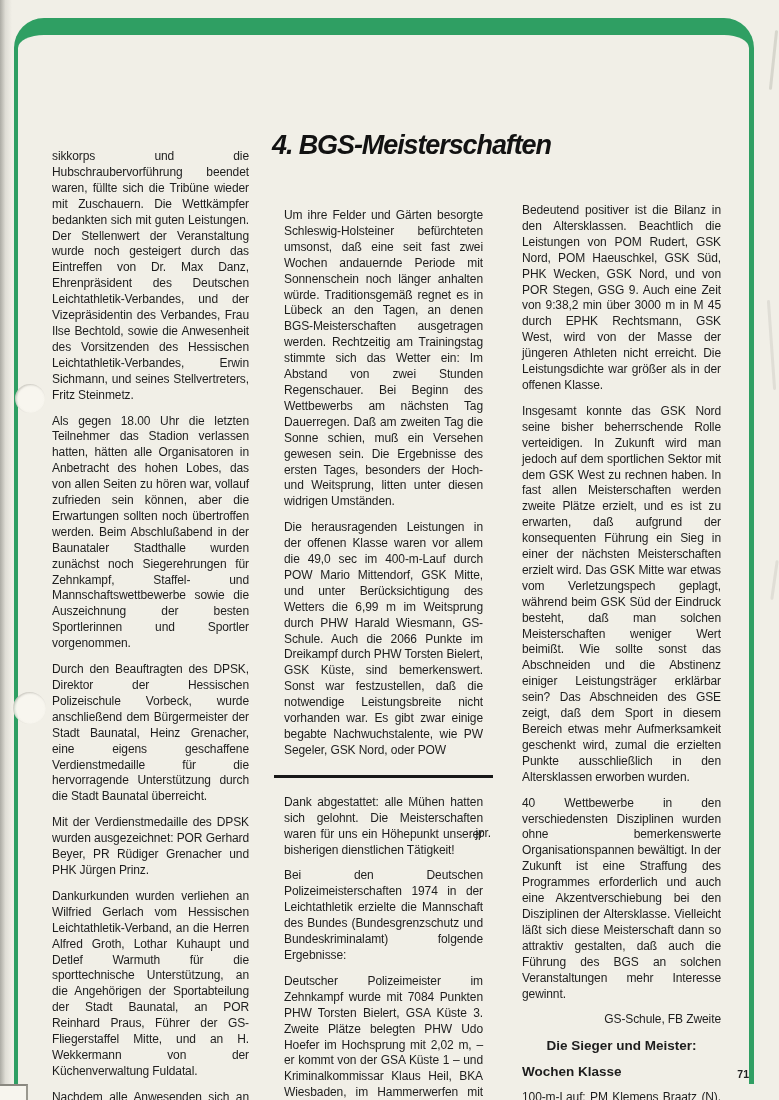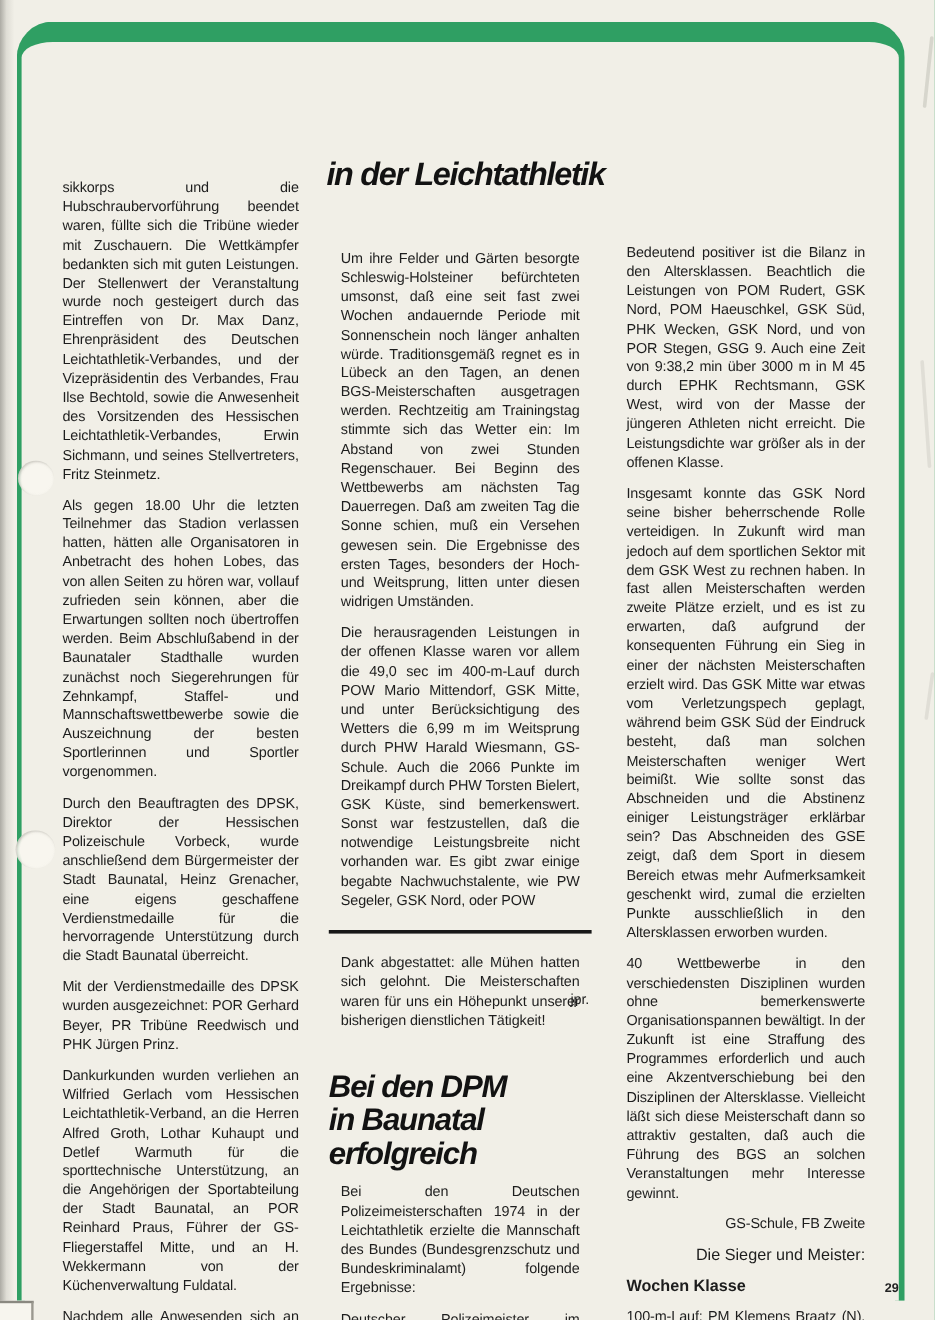--- a/index.html
+++ b/index.html
@@ -52,72 +52,68 @@
   .headline span{display:block;}
   .rule{height:3px;background:#181818;margin:16px 0 17px;}
   .dank{position:relative;}
   .jpr{position:absolute;right:2px;bottom:17px;}
   .h2{
     font-size:26px;line-height:28px;font-weight:bold;font-style:italic;
     letter-spacing:-1px;color:#121212;margin:33px 0 11px;text-align:left;
   }
   .h2 span{display:block;}
   .sig{text-align:right;margin:13px 2px 0 0;}
-  .subhead{font-size:13.5px;font-weight:normal;text-align:right;letter-spacing:0;margin:25px 0 10px;}
+  .subhead{font-size:13.5px;font-weight:bold;text-align:center;letter-spacing:0;margin:25px 0 10px;}
   .subhead2{font-size:13.5px;font-weight:bold;text-align:left;letter-spacing:0;margin:0 0 7px;}
 
   .pageno{position:absolute;right:30px;top:1068px;font-size:10.5px;font-weight:bold;color:#222;}
 </style>
 </head>
 <body>
 
 <div class="frame"></div>
 <div class="edge-shade"></div>
 <div class="scuff scuff1"></div>
 <div class="scuff scuff2"></div>
 <div class="scuff scuff3"></div>
 <div class="corner-artifact"></div>
 
 <h1 class="headline">
-  <span>in der Leichtathletik</span>
+  <span>4. BGS-Meisterschaften</span>
 </h1>
 
 <div class="col col-left">
   <p>sikkorps und die Hubschraubervorführung beendet waren, füllte sich die Tribüne wieder mit Zuschauern. Die Wettkämpfer bedankten sich mit guten Leistungen. Der Stellenwert der Veranstaltung wurde noch gesteigert durch das Eintreffen von Dr. Max Danz, Ehrenpräsident des Deutschen Leichtathletik-Verbandes, und der Vizepräsidentin des Verbandes, Frau Ilse Bechtold, sowie die Anwesenheit des Vorsitzenden des Hessischen Leichtathletik-Verbandes, Erwin Sichmann, und seines Stellvertreters, Fritz Steinmetz.</p>
   <p>Als gegen 18.00 Uhr die letzten Teilnehmer das Stadion verlassen hatten, hätten alle Organisatoren in Anbetracht des hohen Lobes, das von allen Seiten zu hören war, vollauf zufrieden sein können, aber die Erwartungen sollten noch übertroffen werden. Beim Abschlußabend in der Baunataler Stadthalle wurden zunächst noch Siegerehrungen für Zehnkampf, Staffel- und Mannschaftswettbewerbe sowie die Auszeichnung der besten Sportlerinnen und Sportler vorgenommen.</p>
   <p>Durch den Beauftragten des DPSK, Direktor der Hessischen Polizeischule Vorbeck, wurde anschließend dem Bürgermeister der Stadt Baunatal, Heinz Grenacher, eine eigens geschaffene Verdienstmedaille für die hervorragende Unterstützung durch die Stadt Baunatal überreicht.</p>
-  <p>Mit der Verdienstmedaille des DPSK wurden ausgezeichnet: POR Gerhard Beyer, PR Tribüne Reedwisch und PHK Jürgen Prinz.</p>
+  <p>Mit der Verdienstmedaille des DPSK wurden ausgezeichnet: POR Gerhard Beyer, PR Rüdiger Grenacher und PHK Jürgen Prinz.</p>
   <p>Dankurkunden wurden verliehen an Wilfried Gerlach vom Hessischen Leichtathletik-Verband, an die Herren Alfred Groth, Lothar Kuhaupt und Detlef Warmuth für die sporttechnische Unterstützung, an die Angehörigen der Sportabteilung der Stadt Baunatal, an POR Reinhard Praus, Führer der GS-Fliegerstaffel Mitte, und an H. Wekkermann von der Küchenverwaltung Fuldatal.</p>
   <p>Nachdem alle Anwesenden sich an dem vorzüglichen kalten Buffet gestärkt hatten, stieg die Stimmung im Saal auf den Siedepunkt: begleitet vom Musikkorps formierte sich spontan eine große Polonaise, die sich frohgelaunt und ausgelassen durch die Räume bewegte; ein bayerischer Sportler in Landestracht ergriff die Initiative zum Schuhplattler-Solo und der scheidende Kommandeur des GSK Mitte, Kommandeur im BGS Eberhard Busse, dirigierte den Marsch „Alte Kameraden“. Bevor er noch die Bühne verlassen konnte, wurde er von Sportlern auf dem Rücken durch den Saal getragen.</p>
 
 </div>
 
 <div class="col col-mid">
   <p>Um ihre Felder und Gärten besorgte Schleswig-Holsteiner befürchteten umsonst, daß eine seit fast zwei Wochen andauernde Periode mit Sonnenschein noch länger anhalten würde. Traditionsgemäß regnet es in Lübeck an den Tagen, an denen BGS-Meisterschaften ausgetragen werden. Rechtzeitig am Trainingstag stimmte sich das Wetter ein: Im Abstand von zwei Stunden Regenschauer. Bei Beginn des Wettbewerbs am nächsten Tag Dauerregen. Daß am zweiten Tag die Sonne schien, muß ein Versehen gewesen sein. Die Ergebnisse des ersten Tages, besonders der Hoch- und Weitsprung, litten unter diesen widrigen Umständen.</p>
   <p>Die herausragenden Leistungen in der offenen Klasse waren vor allem die 49,0 sec im 400-m-Lauf durch POW Mario Mittendorf, GSK Mitte, und unter Berücksichtigung des Wetters die 6,99 m im Weitsprung durch PHW Harald Wiesmann, GS-Schule. Auch die 2066 Punkte im Dreikampf durch PHW Torsten Bielert, GSK Küste, sind bemerkenswert. Sonst war festzustellen, daß die notwendige Leistungsbreite nicht vorhanden war. Es gibt zwar einige begabte Nachwuchstalente, wie PW Segeler, GSK Nord, oder POW</p>
   <div class="rule"></div>
   <div class="dank">
     <p>Dank abgestattet: alle Mühen hatten sich gelohnt. Die Meisterschaften waren für uns ein Höhepunkt unserer bisherigen dienstlichen Tätigkeit!</p>
     <span class="jpr">jpr.</span>
   </div>
-  <h2 class="h2">
-    <span>Bei den DPM</span>
-    <span>in Baunatal erfolgreich</span>
-  </h2>
   <p>Bei den Deutschen Polizeimeisterschaften 1974 in der Leichtathletik erzielte die Mannschaft des Bundes (Bundesgrenzschutz und Bundeskriminalamt) folgende Ergebnisse:</p>
   <p>Deutscher Polizeimeister im Zehnkampf wurde mit 7084 Punkten PHW Torsten Bielert, GSA Küste 3. Zweite Plätze belegten PHW Udo Hoefer im Hochsprung mit 2,02 m, – er kommt von der GSA Küste 1 – und Kriminalkommissar Klaus Heil, BKA Wiesbaden, im Hammerwerfen mit 57,10 m.</p>
 
 </div>
 
 <div class="col col-right">
   <p>Bedeutend positiver ist die Bilanz in den Altersklassen. Beachtlich die Leistungen von POM Rudert, GSK Nord, POM Haeuschkel, GSK Süd, PHK Wecken, GSK Nord, und von POR Stegen, GSG 9. Auch eine Zeit von 9:38,2 min über 3000 m in M 45 durch EPHK Rechtsmann, GSK West, wird von der Masse der jüngeren Athleten nicht erreicht. Die Leistungsdichte war größer als in der offenen Klasse.</p>
   <p>Insgesamt konnte das GSK Nord seine bisher beherrschende Rolle verteidigen. In Zukunft wird man jedoch auf dem sportlichen Sektor mit dem GSK West zu rechnen haben. In fast allen Meisterschaften werden zweite Plätze erzielt, und es ist zu erwarten, daß aufgrund der konsequenten Führung ein Sieg in einer der nächsten Meisterschaften erzielt wird. Das GSK Mitte war etwas vom Verletzungspech geplagt, während beim GSK Süd der Eindruck besteht, daß man solchen Meisterschaften weniger Wert beimißt. Wie sollte sonst das Abschneiden und die Abstinenz einiger Leistungsträger erklärbar sein? Das Abschneiden des GSE zeigt, daß dem Sport in diesem Bereich etwas mehr Aufmerksamkeit geschenkt wird, zumal die erzielten Punkte ausschließlich in den Altersklassen erworben wurden.</p>
   <p>40 Wettbewerbe in den verschiedensten Disziplinen wurden ohne bemerkenswerte Organisationspannen bewältigt. In der Zukunft ist eine Straffung des Programmes erforderlich und auch eine Akzentverschiebung bei den Disziplinen der Altersklasse. Vielleicht läßt sich diese Meisterschaft dann so attraktiv gestalten, daß auch die Führung des BGS an solchen Veranstaltungen mehr Interesse gewinnt.</p>
   <p class="sig">GS-Schule, FB Zweite</p>
   <p class="subhead">Die Sieger und Meister:</p>
   <p class="subhead2">Wochen Klasse</p>
   <p>100-m-Lauf: PM Klemens Braatz (N), 11,1 sec; 400-m-Lauf: POW Mario Mittendorf (M), 49,0 sec; 1500-m-Lauf: PHW Robert Hofmeister (S), 4:05,9 min; 5000-m-Lauf: POM Rüdiger Baack (W), 15:58,9 min; 10000-m-Lauf: POM Rüdiger Baack (W), 32:56,3 min; 4×100-m-Staffel: GSK West, 43,7 sec; 4×400-m-Staffel, GSK Mitte, 3:27,7 min; 10×200-m-Staffel: GSK Nord, 3:51,9 min; Hochsprung: PHW Stefan Baltes (W), 1,94 m; Weitsprung: PHW Harald Wiesmann (Sch), 6,99 m; Kugelstoßen: PHW Torsten Bielert (K), 13,68 m; Diskus-</p>
 </div>
 
 <div class="hole hole1"></div>
 <div class="hole hole2"></div>
 
-<div class="pageno">29</div>
+<div class="pageno">71</div>
 
 </body></html>

